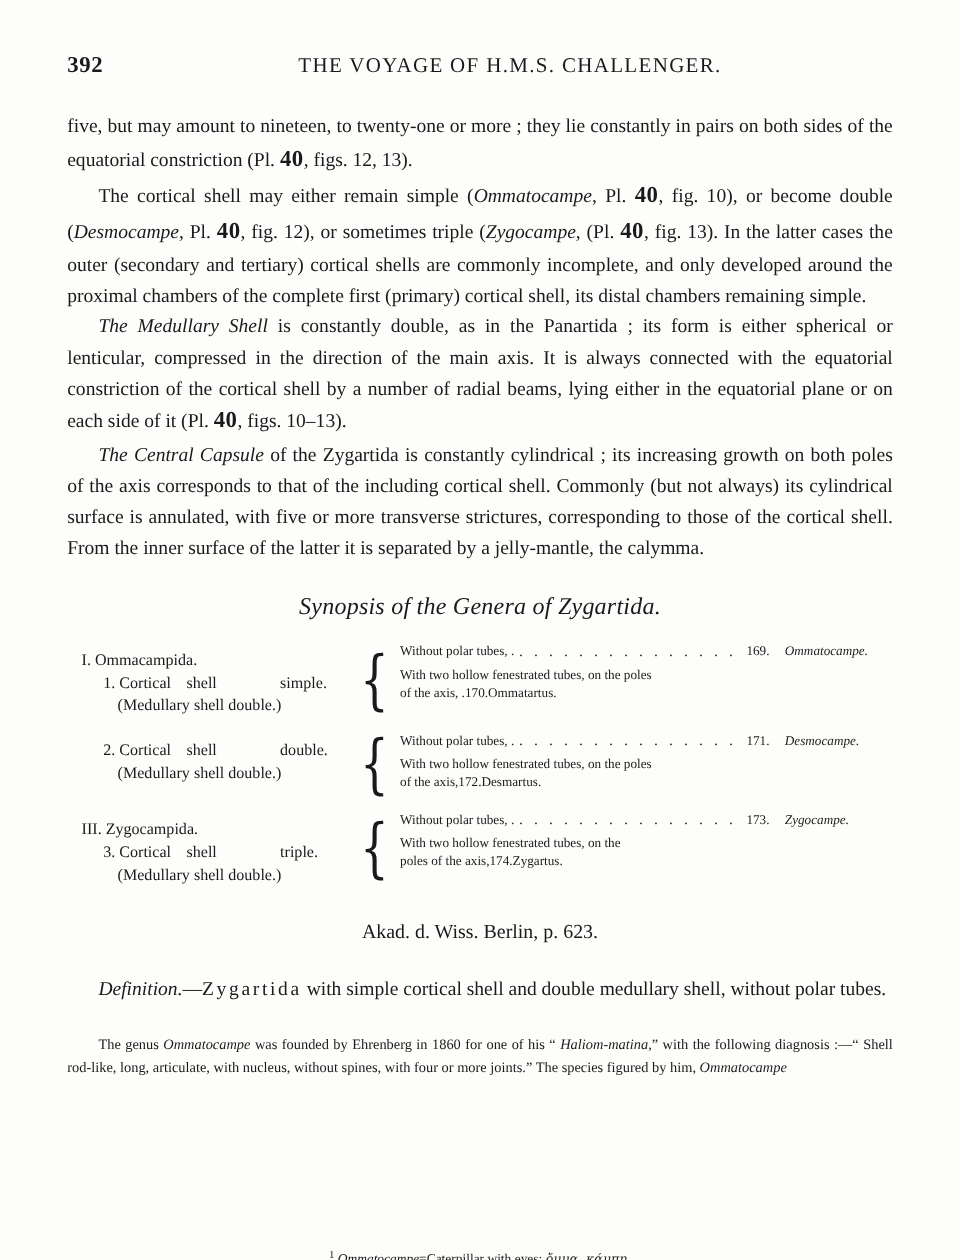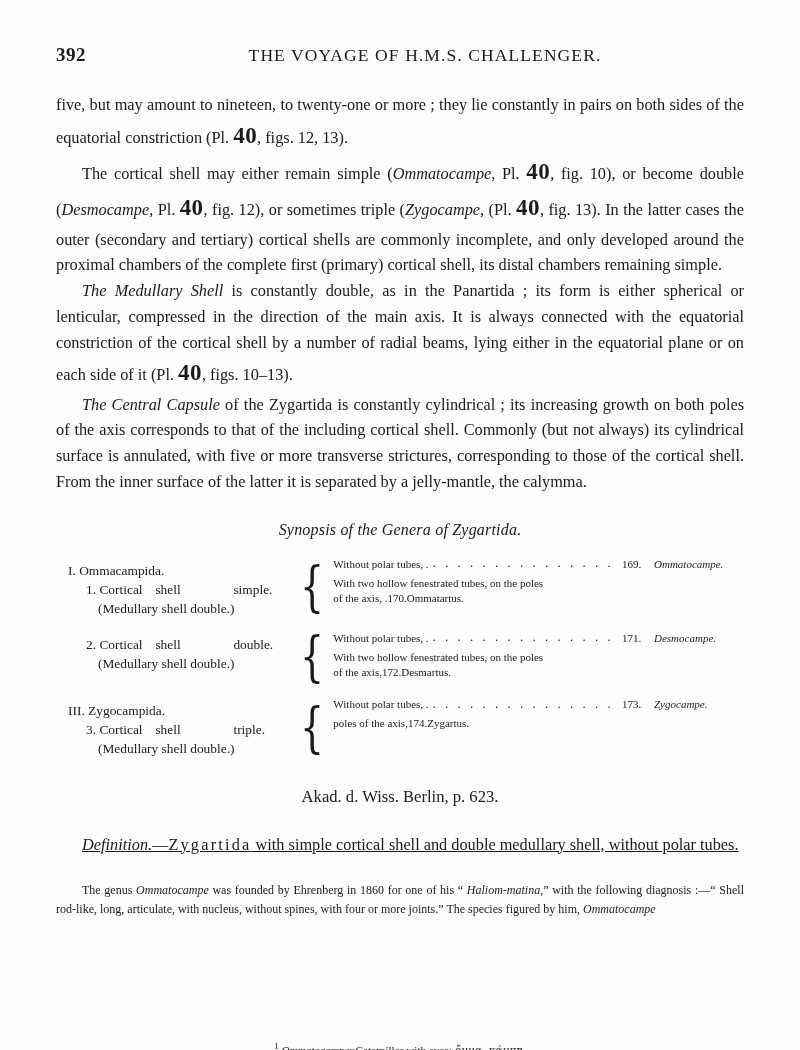--- a/index.html
+++ b/index.html
@@ -48,25 +48,25 @@
     text-align: justify;
   }
   p.para {
     margin: 0 0 0 0;
     text-indent: 0;
   }
   p.indent {
     text-indent: 26px;
   }
   .it { font-style: italic; }
-  .bigplate { font-size: 23px; font-weight: 700; letter-spacing: 0.4px; }
+  .bigplate { font-size: 19px; font-weight: 700; letter-spacing: 0.4px; }
   .synopsis-title {
     text-align: center;
     font-style: italic;
-    font-size: 16px;
+    font-size: 20px;
     margin: 26px 0 18px 0;
     letter-spacing: 0.2px;
   }
   .synopsis {
     margin: 0 62px 0 62px;
   }
   .syn-group {
     display: flex;
     align-items: stretch;
     margin-bottom: 13px;
@@ -136,21 +136,20 @@
     font-size: 16.6px;
     line-height: 1.52;
     margin: 26px 56px 0 56px;
   }
   .sup { font-size: 10.5px; vertical-align: super; }
   .definition {
     margin: 22px 56px 0 56px;
     font-size: 16.3px;
     line-height: 1.58;
     text-align: justify;
-    text-decoration: underline;
   }
   .spaced { letter-spacing: 2.2px; }
   .lastpara {
     margin: 24px 56px 0 56px;
     font-size: 12px;
     line-height: 1.58;
     text-align: justify;
   }
   .footnote {
     position: absolute;
@@ -257,20 +256,21 @@
         <div class="l3">(Medullary shell double.)</div>
       </div>
       <div class="brace">{</div>
       <div class="syn-right">
         <div class="syn-row">
           <span class="txt">Without polar tubes, .</span>
           <span class="dots"></span>
           <span class="num"><span class="n">173.</span><span class="g">Zygocampe.</span></span>
         </div>
         <div class="syn-two">
+          <div class="line1">With  two  hollow  fenestrated  tubes,  on  the</div>
           <div class="line2">
             <span class="txt">poles of the axis,</span>
             <span class="dots"></span>
             <span class="num"><span class="n">174.</span><span class="g">Zygartus.</span></span>
           </div>
         </div>
       </div>
     </div>
 
   </div>

